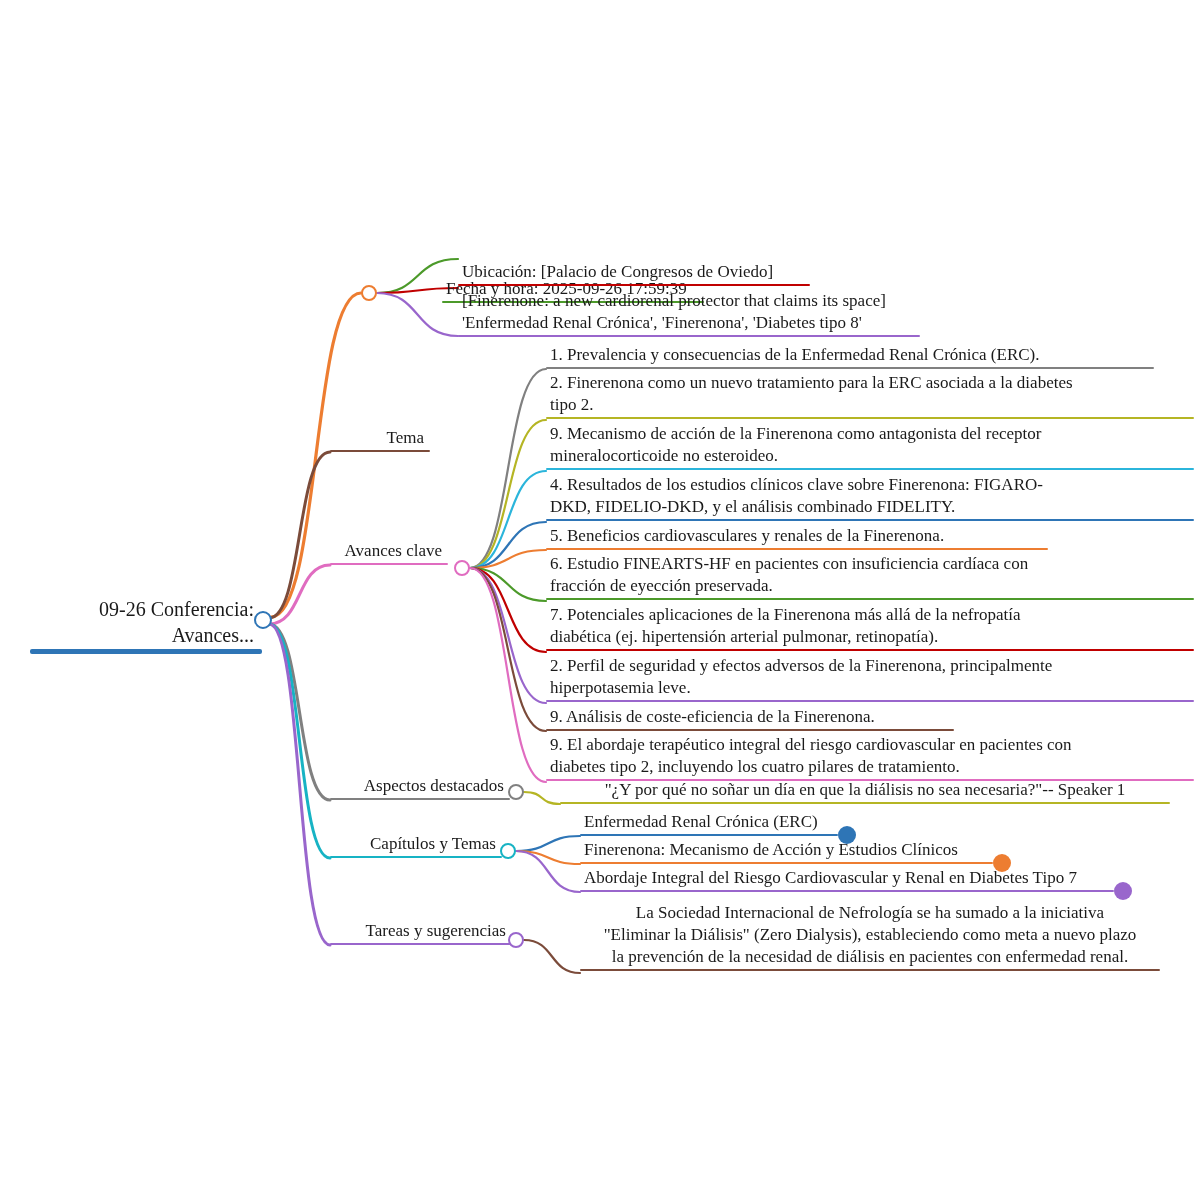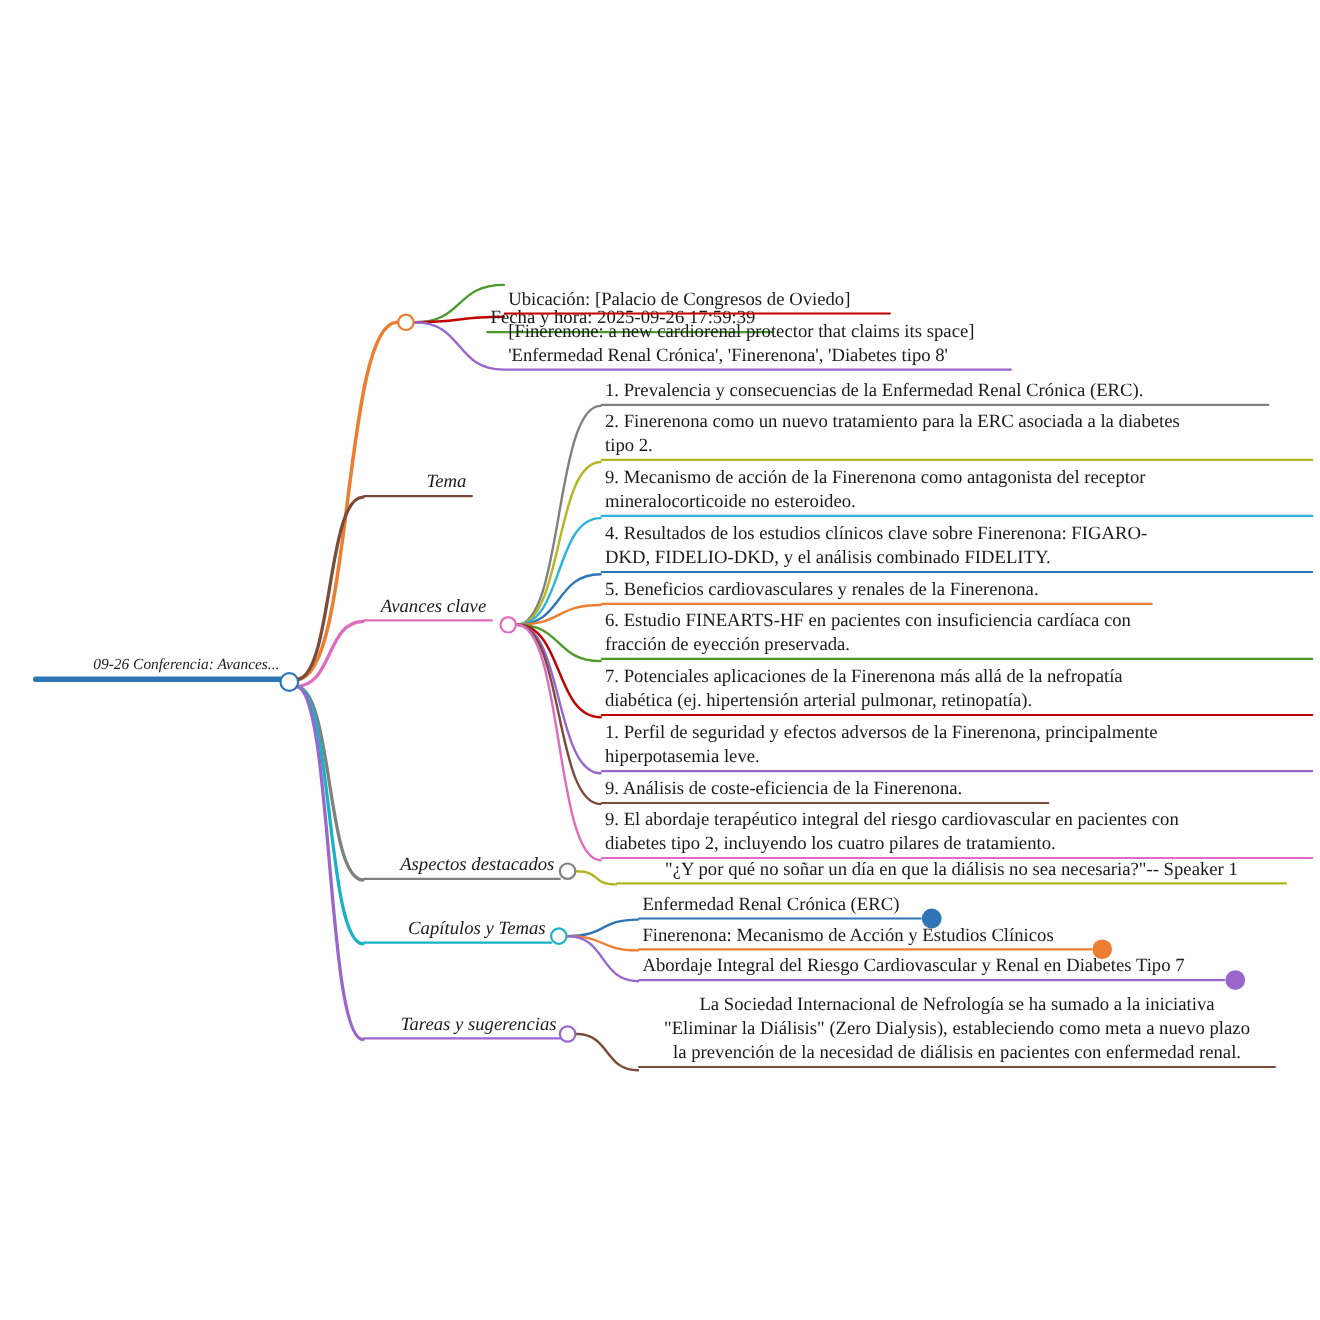--- a/index.html
+++ b/index.html
@@ -40,38 +40,38 @@
     padding: 0 4px 1px 4px;
     text-align: left;
   }
   .node .ul {
     display: block;
     height: 2px;
     width: 100%;
     border-radius: 1px;
   }
   
-  #root-node .lbl { font-size: 14px; text-align: right; padding-right: 8px; }
+  #root-node .lbl { font-size: 20px; text-align: right; padding-right: 8px; }
   #root-node .ul { height: 5px; border-radius: 2px; }
 
   .branch-label .lbl { text-align: right; padding-right: 6px; font-size: 17px; }
   .branch-label .ul { height: 2px; }
 
   .ring {
     position: absolute;
     border-radius: 50%;
     background: #ffffff;
     box-sizing: border-box;
   }
   .dot {
     position: absolute;
     border-radius: 50%;
   }
   .centered .lbl { text-align: center; }
-  .rightal .lbl { text-align: right; font-style: italic; }
+  .rightal .lbl { text-align: right; }
 </style>
 </head>
 <body>
 
 <div id="canvas">
   <svg class="edges" id="edge-layer" viewBox="0 0 1200 1200">
       <path d="M 271 617 C 320.5 617, 311.5 293, 361 293" fill="none" stroke="#ED7D31" stroke-width="3.2" stroke-linecap="round"></path>
       <path d="M 377 293 C 421.55 293, 413.45 259, 458 259" fill="none" stroke="#4C9A2A" stroke-width="2.2" stroke-linecap="round"></path>
       <path d="M 377 293 C 421.55 293, 413.45 288, 458 288" fill="none" stroke="#C00000" stroke-width="2.2" stroke-linecap="round"></path>
       <path d="M 377 293 C 421.55 293, 413.45 336, 458 336" fill="none" stroke="#9966CC" stroke-width="2.2" stroke-linecap="round"></path>
@@ -152,21 +152,21 @@
         <span class="lbl">6. Estudio FINEARTS-HF en pacientes con insuficiencia cardíaca con
 fracción de eyección preservada.</span>
         <span class="ul" style="background: rgb(76, 154, 42);"></span>
       </div>
       <div class="node" style="left: 546px; width: 648px; top: 604px;">
         <span class="lbl">7. Potenciales aplicaciones de la Finerenona más allá de la nefropatía
 diabética (ej. hipertensión arterial pulmonar, retinopatía).</span>
         <span class="ul" style="background: rgb(192, 0, 0);"></span>
       </div>
       <div class="node" style="left: 546px; width: 648px; top: 655px;">
-        <span class="lbl">1. Perfil de seguridad y efectos adversos de la Finerenona, principalmente
+        <span class="lbl">2. Perfil de seguridad y efectos adversos de la Finerenona, principalmente
 hiperpotasemia leve.</span>
         <span class="ul" style="background: rgb(153, 102, 204);"></span>
       </div>
       <div class="node" style="left: 546px; width: 408px; top: 706px;">
         <span class="lbl">9. Análisis de coste-eficiencia de la Finerenona.</span>
         <span class="ul" style="background: rgb(123, 75, 58);"></span>
       </div>
       <div class="node" style="left: 546px; width: 648px; top: 734px;">
         <span class="lbl">9. El abordaje terapéutico integral del riesgo cardiovascular en pacientes con
 diabetes tipo 2, incluyendo los cuatro pilares de tratamiento.</span>

